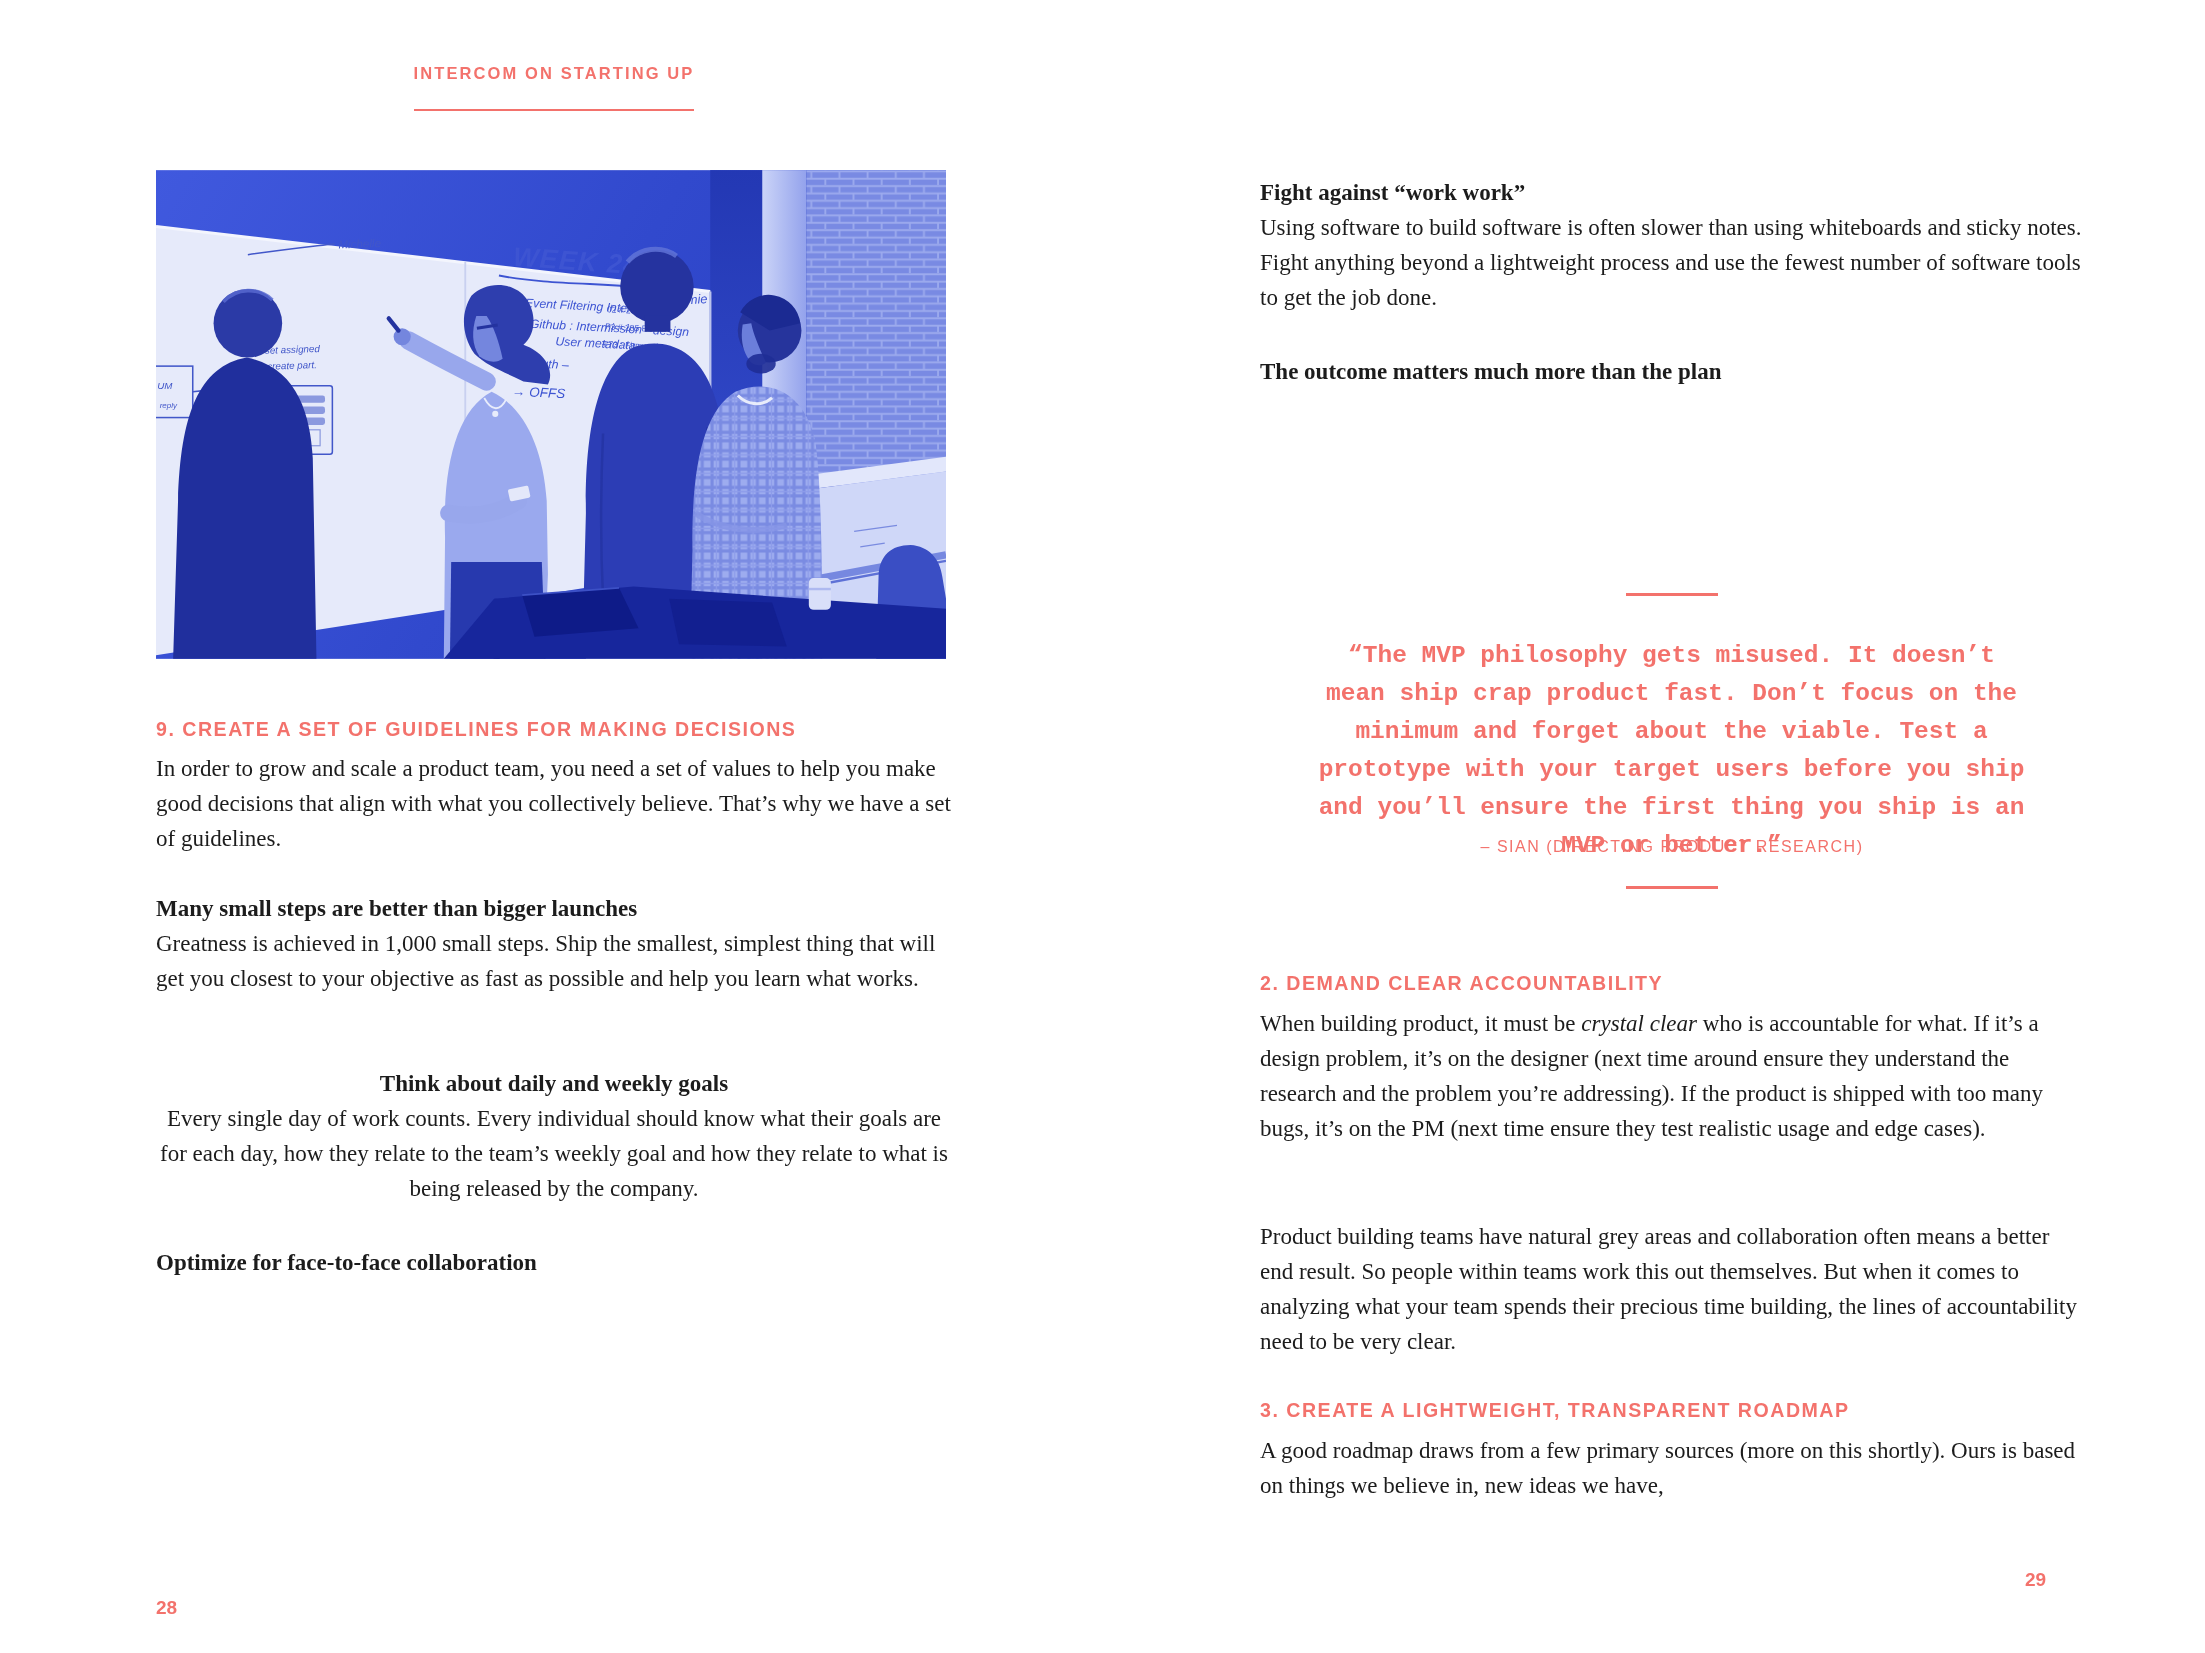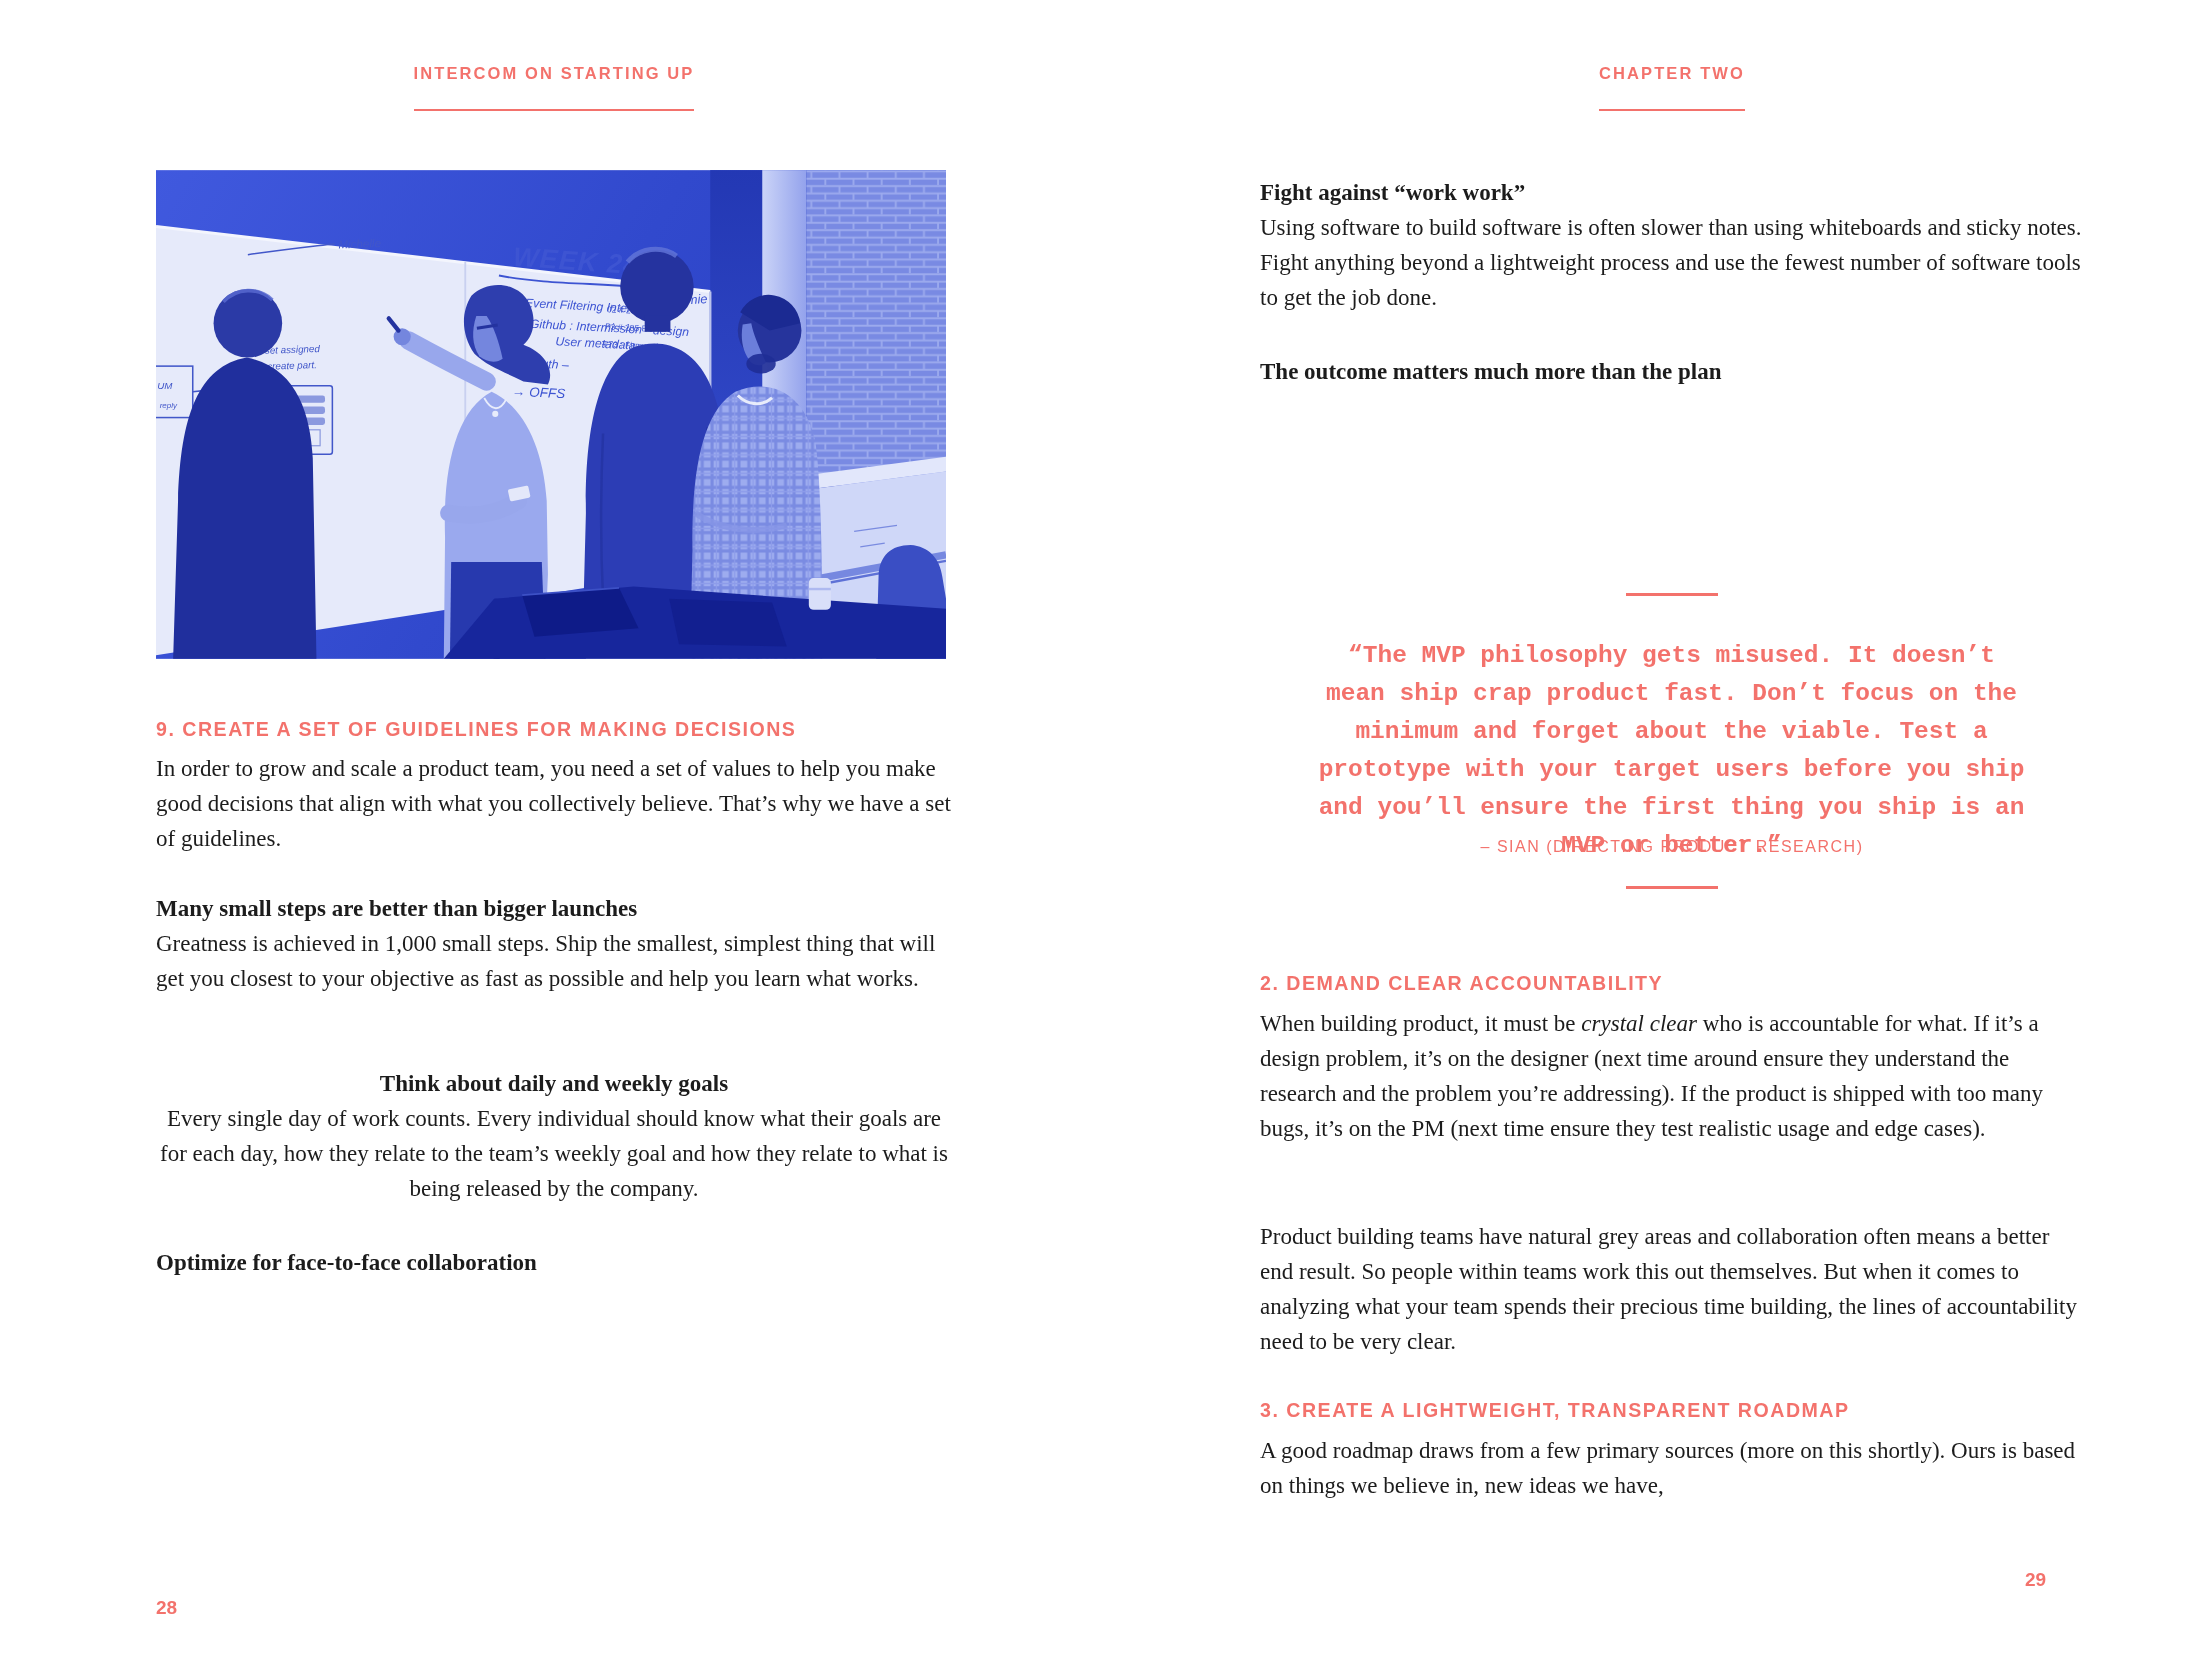--- a/index.html
+++ b/index.html
@@ -209,23 +209,20 @@
     <div class="lead-heading">Think about daily and weekly goals</div>
     <div class="body-block">Every single day of work counts. Every individual should know what their goals are for each day, how they relate to the team’s weekly goal and how they relate to what is being released by the company.</div>
   </div>
 
   <div class="abs" style="left:156px; top:1245px; width:796px;">
     <div class="lead-heading">Optimize for face-to-face collaboration</div>
   </div>
 
   <div class="abs pagenum" style="left:156px; top:1569px;margin-top:28px;">28</div>
 
-  <div class="abs running-head-wrap" style="left:1260px; top:65px; width:824px;">
-    <span class="running-head">CHAPTER TWO</span>
-  </div>
 
   <div class="abs" style="left:1260px; top:175px; width:824px;">
     <div class="lead-heading">Fight against “work work”</div>
     <div class="body-block">Using software to build software is often slower than using whiteboards and sticky notes. Fight anything beyond a lightweight process and use the fewest number of software tools to get the job done.</div>
   </div>
 
   <div class="abs" style="left:1260px; top:354px; width:824px;">
     <div class="lead-heading">The outcome matters much more than the plan</div>
   </div>
 

